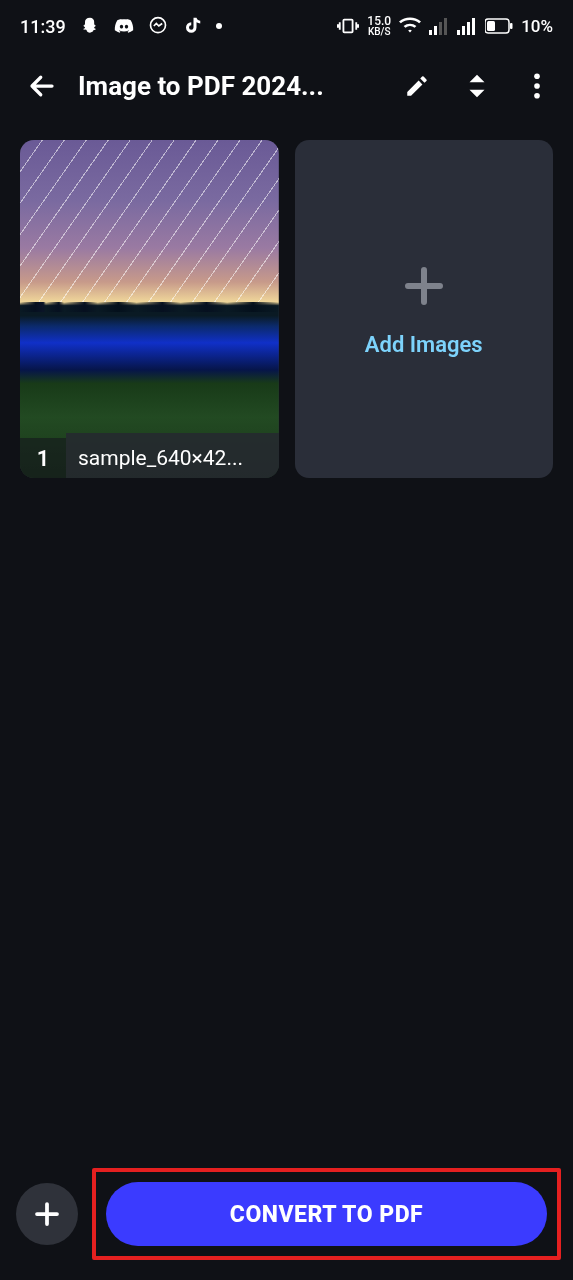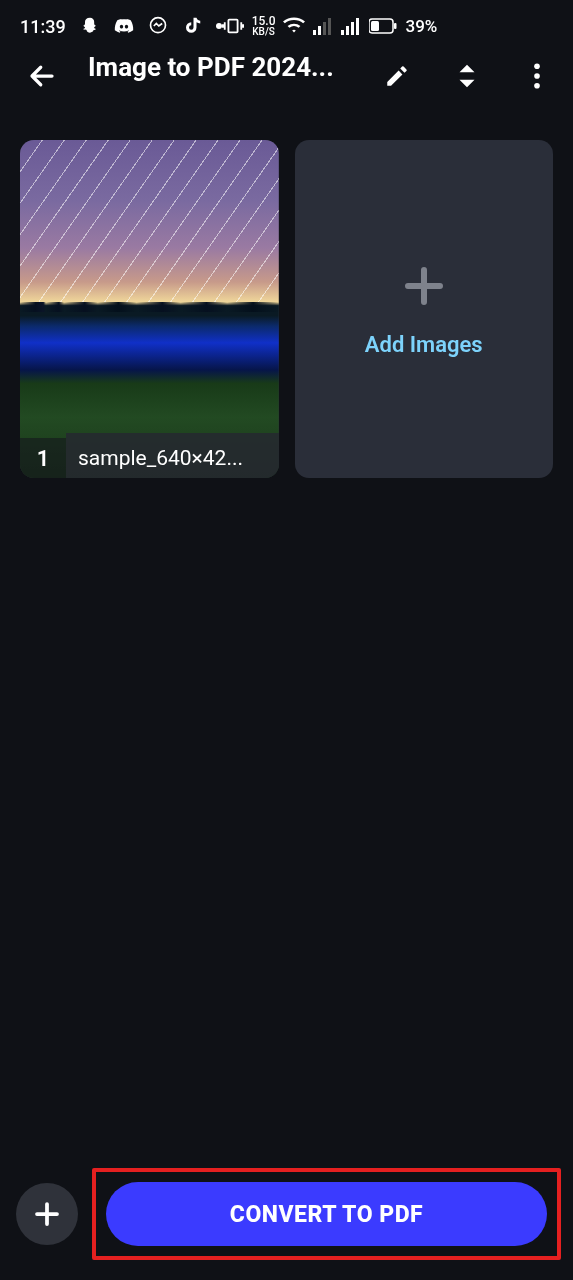--- a/index.html
+++ b/index.html
@@ -1,25 +1,25 @@
 <!DOCTYPE html>
 <html><head>
 <meta charset="utf-8">
 <style>
   * { box-sizing: border-box; margin: 0; padding: 0; }
   html, body { width: 573px; height: 1280px; background: #0f1116; font-family: -apple-system, Roboto, "Segoe UI", sans-serif; color: #fff; overflow: hidden; }
   
-  .status-bar { height: 52px; display: flex; align-items: center; padding: 0 20px; font-size: 18px; font-weight: 500; }
+  .status-bar { height: 52px; display: flex; align-items: center; justify-content: space-between; padding: 0 20px; font-size: 18px; font-weight: 500; }
   .status-left { display: flex; align-items: center; gap: 14px; }
   .status-left .icon { width: 20px; height: 20px; display:flex; align-items:center; justify-content:center; }
   .status-right { display: flex; align-items: center; gap: 8px; font-size: 17px; }
   .kbs { display:flex; flex-direction:column; align-items:center; line-height:0.9; font-size:10px; }
   .kbs .top{ font-size:12px; }
   
-  .app-header { height: 68px; display: flex; align-items: flex-start; padding: 0 12px 0 18px; gap: 22px; }
+  .app-header { height: 68px; display: flex; align-items: center; padding: 0 12px 0 18px; gap: 12px; }
   .app-title { flex: 1; font-size: 26px; font-weight: 700; white-space: nowrap; overflow: hidden; text-overflow: ellipsis; }
   .hdr-btn { width: 48px; height: 48px; display:flex; align-items:center; justify-content:center; cursor: pointer; }
   
   .grid { display: grid; grid-template-columns: 1fr 1fr; gap: 16px; padding: 20px; }
   .tile { position: relative; border-radius: 14px; overflow: hidden; height: 338px; background: #2a2e39; }
   .tile-add { display:flex; flex-direction:column; align-items:center; justify-content:center; gap: 22px; cursor:pointer; }
   .tile-add-label { color: #7dd3fc; font-size: 22px; font-weight: 600; }
   .plus-big { color:#7e828c; }
   
   .photo {
@@ -112,21 +112,21 @@
           <rect x="15" y="0" width="3" height="17" fill="#fff"></rect>
         </svg>
     </span>
     <span>
       <svg width="28" height="16" viewBox="0 0 28 16">
           <rect x="0" y="1" width="24" height="14" rx="3" fill="none" stroke="#fff" stroke-width="1.5"></rect>
           <rect x="2" y="3" width="8" height="10" rx="1.5" fill="#fff"></rect>
           <rect x="25" y="5" width="2.5" height="6" rx="1" fill="#fff"></rect>
         </svg>
     </span>
-    <span>39%</span>
+    <span>10%</span>
   </div>
 </div>
 
 <div class="app-header">
   <div class="hdr-btn">
     <svg width="30" height="30" viewBox="0 0 24 24" fill="none" stroke="#fff" stroke-width="2.6" stroke-linecap="round" stroke-linejoin="round">
         <path d="M20 12H4M11 5l-7 7 7 7"></path>
       </svg>
   </div>
   <div class="app-title">Image to PDF 2024...</div>

